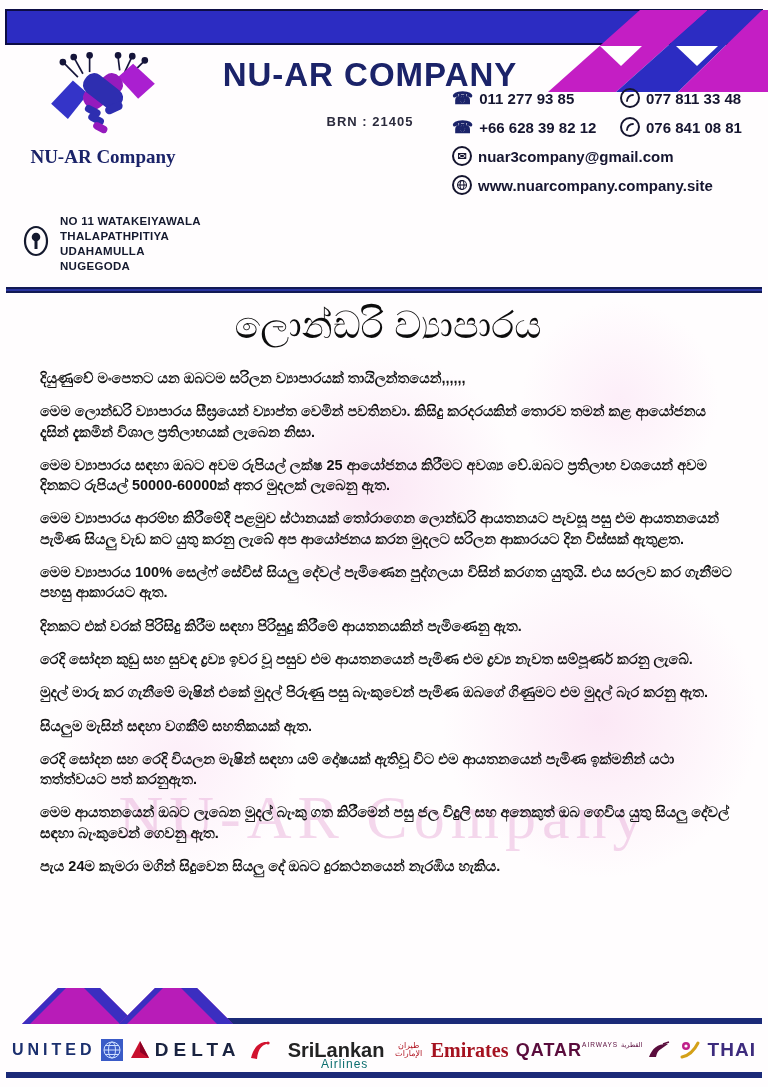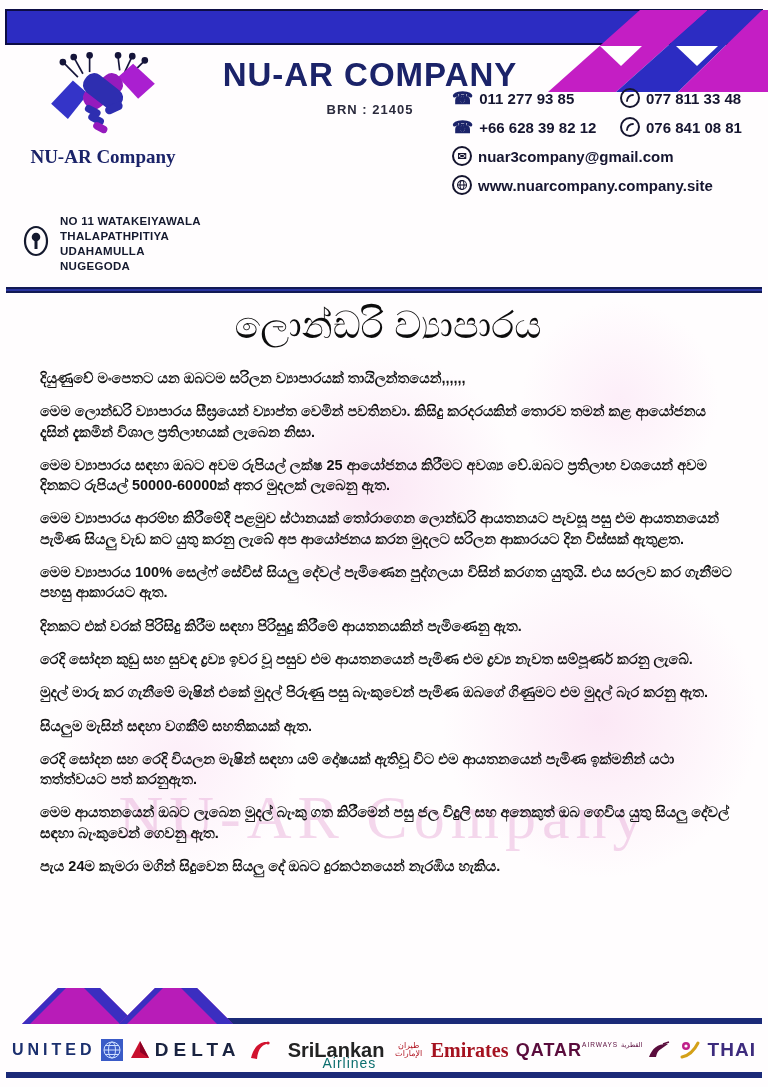--- a/index.html
+++ b/index.html
@@ -8,21 +8,21 @@
   .page {
     position:relative; width:768px; height:1087px; background:#fffdfe; overflow:hidden;
   }
   
   .header-ribbon { position:absolute; top:0; left:0; width:768px; height:130px; }
   .logo-block { position:absolute; left:18px; top:52px; width:170px; text-align:center; }
   .logo-block svg { width:128px; height:92px; display:block; margin:0 auto; }
   .logo-caption { font-family:"Liberation Serif", serif; font-weight:bold; font-size:19px; color:#1b2369; margin-top:2px; }
   .title-block { position:absolute; left:205px; top:56px; width:330px; text-align:center; }
   .company-name { font-size:33px; font-weight:800; letter-spacing:1px; color:#1b2369; font-family:"Liberation Sans", sans-serif; }
-  .brn { font-size:13px; font-weight:bold; letter-spacing:1px; color:#2b2b3d; margin-top:8px; }
+  .brn { font-size:13px; font-weight:bold; letter-spacing:1px; color:#2b2b3d; margin-top:20px; }
   .contacts { position:absolute; left:452px; top:88px; width:310px; color:#15152f; }
   .c-row { display:flex; align-items:center; margin-bottom:9px; }
   .c-item { display:flex; align-items:center; gap:6px; font-size:15px; font-weight:bold; white-space:nowrap; }
   .c-item.col1 { width:168px; }
   .glyph-icon { font-size:17px; color:#1b2369; line-height:1; }
   .circle-icon { width:20px; height:20px; border:2px solid #15152f; border-radius:50%; display:inline-flex; align-items:center; justify-content:center; flex:0 0 auto; }
   .circle-icon svg { width:12px; height:12px; }
   .circle-icon .env { font-size:11px; line-height:1; color:#15152f; }
   
   .address { position:absolute; left:22px; top:214px; display:flex; gap:10px; align-items:center; }
@@ -36,21 +36,21 @@
   .body-text { position:absolute; top:368px; left:40px; right:34px; height:614px; overflow:hidden; z-index:1; }
   .body-text p { font-size:14.5px; font-weight:600; color:#141414; line-height:1.4; margin-bottom:13px; }
   
   .footer-ribbon { position:absolute; left:0; top:978px; width:768px; height:50px; }
   .airlines { position:absolute; left:12px; right:12px; top:1028px; height:44px; display:flex; align-items:center; justify-content:space-between; z-index:2; }
   .airline { display:flex; align-items:center; gap:5px; }
   .al-united-name { font-size:16px; font-weight:bold; letter-spacing:4px; color:#1b2f6e; }
   .al-delta-name { font-size:19px; font-weight:bold; letter-spacing:5px; color:#1a2340; }
   .al-sl { position:relative;gap:16px; }
   .al-sl-name { font-size:20px; font-weight:600; color:#232323; }
-  .al-sl-sub { position:absolute; right:8px; bottom:-9px; font-size:14px; color:#0b6e6e; letter-spacing:1px; }
+  .al-sl-sub { position:absolute; right:16px; bottom:-9px; font-size:12px; color:#0b6e6e; letter-spacing:1px; }
   .al-em-ar { font-size:8px; color:#b01320; width:34px; line-height:1; text-align:center; }
   .al-em-name { font-family:"Liberation Serif", serif; font-size:20px; font-weight:bold; color:#a51220; }
   .al-qr { display:flex; flex-direction:row; line-height:1; }
   .al-qr-name { font-size:18px; font-weight:bold; letter-spacing:1px; color:#5a0c3c; }
   .al-qr-sub { font-size:6.5px; color:#5a0c3c; letter-spacing:1px; margin-top:1px; }
   .al-thai-name { font-size:19px; font-weight:bold; color:#3d2b7d; letter-spacing:1px; }
   .bottom-line { position:absolute; left:6px; right:6px; bottom:9px; height:6px; background:#1b2a78; }
 </style>
 </head>
 <body>

